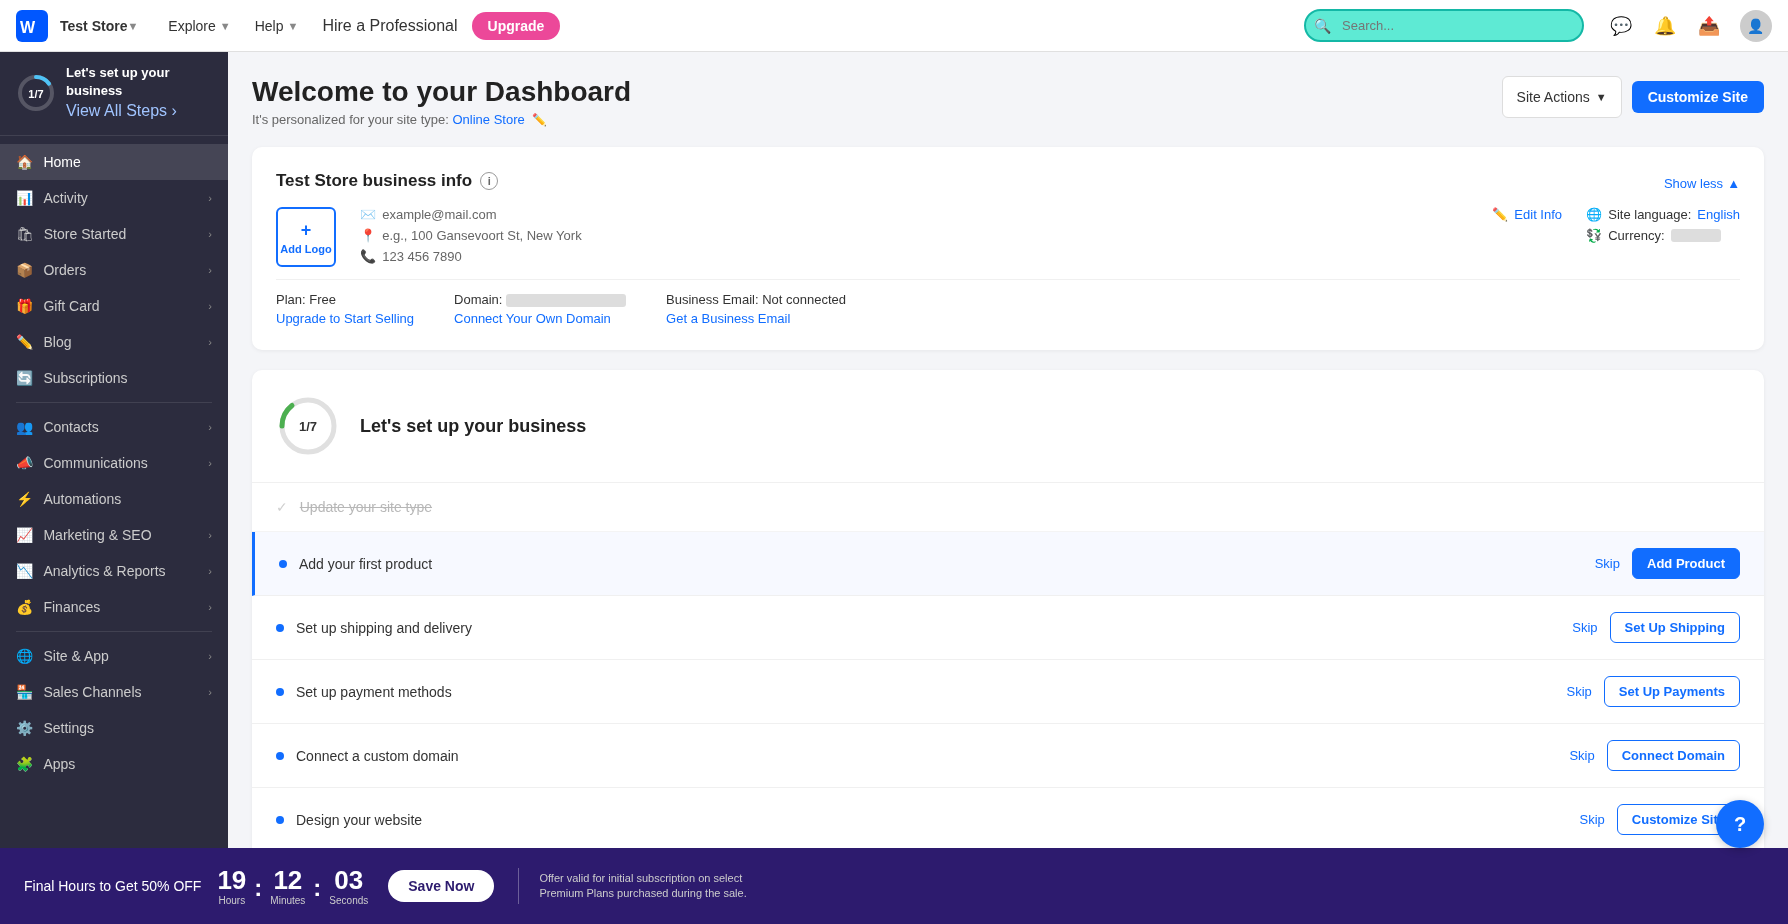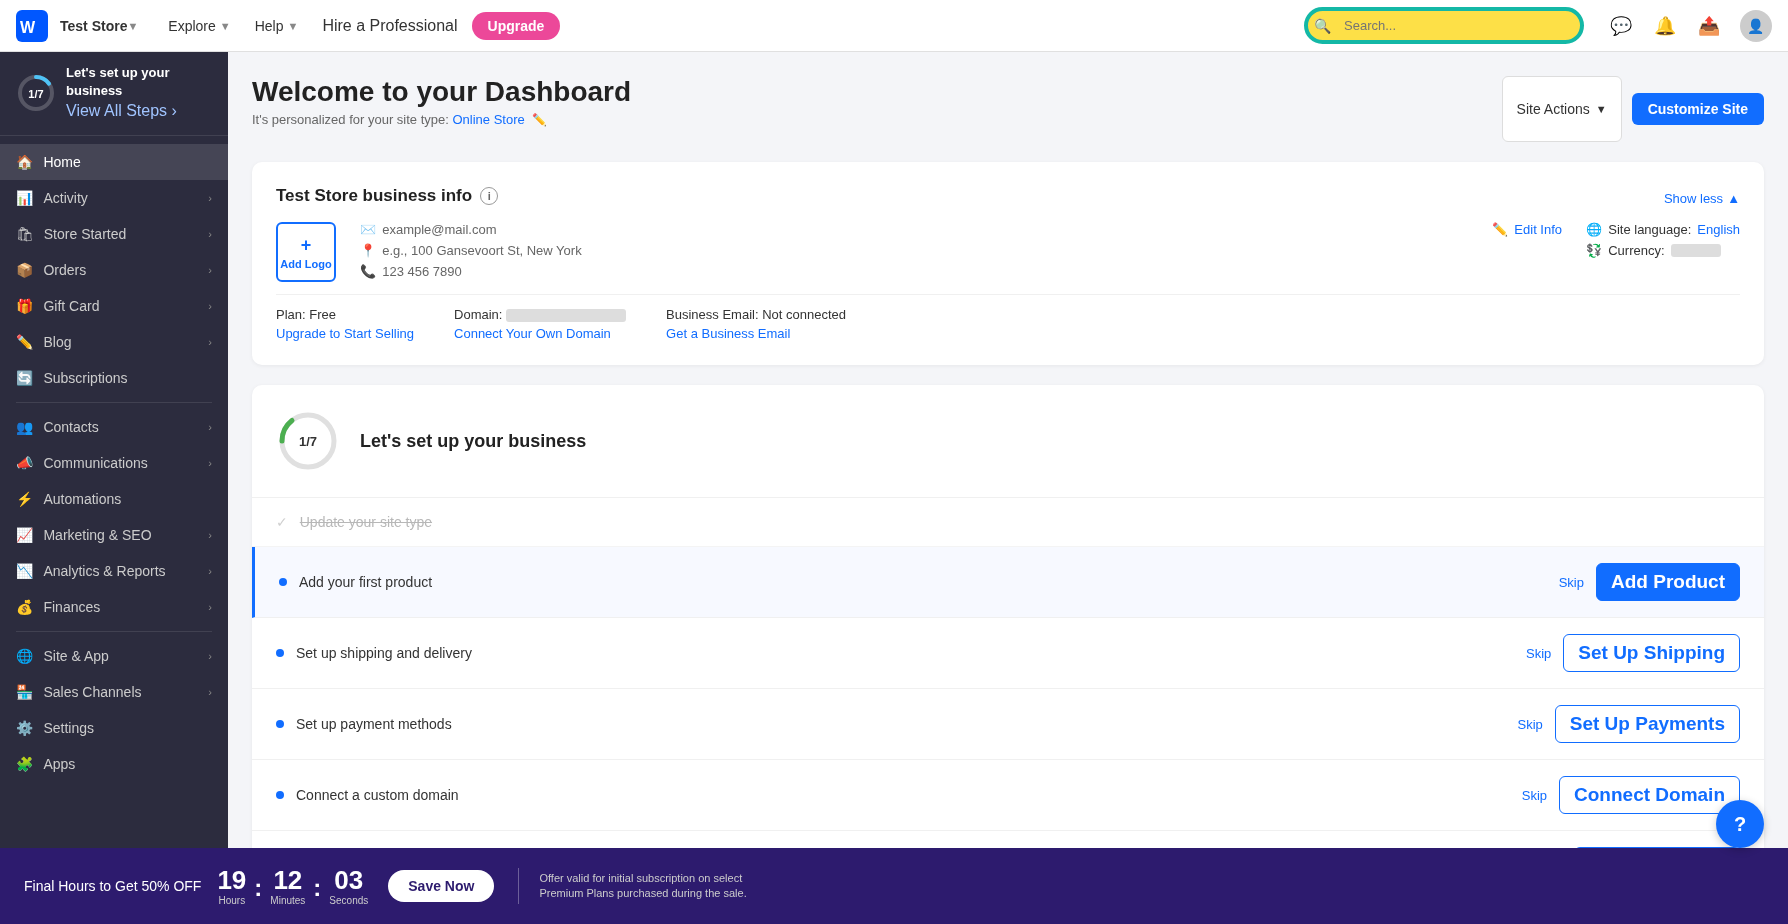--- a/index.html
+++ b/index.html
@@ -19,21 +19,21 @@
       z-index: 100;
     }
     .wix-logo { display: flex; align-items: center; gap: 8px; font-weight: 700; font-size: 16px; color: #000; }
     .wix-logo svg { width: 32px; height: 32px; }
     .site-name { font-size: 14px; font-weight: 600; color: #333; display: flex; align-items: center; }
     .nav-links { display: flex; align-items: center; gap: 4px; margin-left: 8px; }
     .nav-link { font-size: 14px; color: #333; padding: 6px 10px; border-radius: 6px; cursor: pointer; display: flex; align-items: center; gap: 4px; }
     .upgrade-btn { background: #ec4899; color: #fff; border: none; border-radius: 20px; padding: 6px 16px; font-size: 14px; cursor: pointer; font-weight: 600; }
     .hire-pro { font-size: 16px; color: #333; cursor: pointer; padding: 6px 10px; }
     .search-bar { flex: 1; max-width: 280px; margin-left: auto; position: relative; }
-    .search-bar input { width: 100%; padding: 7px 12px 7px 36px; border: 4px solid #14b8a6; border-radius: 20px; font-size: 13px; background: #fde047; outline: none; }
+    .search-bar input { width: 100%; padding: 7px 12px 7px 36px; border: 2px solid #14b8a6; border-radius: 20px; font-size: 13px; background: #5eead4; outline: none; }
     .search-icon-top { position: absolute; left: 10px; top: 50%; transform: translateY(-50%); color: #999; font-size: 14px; }
     .nav-icons { display: flex; align-items: center; gap: 16px; margin-left: 12px; }
     .nav-icon { width: 28px; height: 28px; display: flex; align-items: center; justify-content: center; cursor: pointer; color: #555; font-size: 18px; }
     .avatar { width: 32px; height: 32px; border-radius: 50%; background: #ccc; overflow: hidden; display: flex; align-items: center; justify-content: center; cursor: pointer; }
 
     
     .sidebar {
       position: fixed;
       top: 52px;
       left: 0;
@@ -101,21 +101,21 @@
       justify-content: space-between;
       margin-bottom: 20px;
     }
     .dashboard-title-block h1 { font-size: 28px; font-weight: 700; color: #222; }
     .dashboard-title-block .subtitle { font-size: 13px; color: #666; margin-top: 4px; }
     .subtitle a { color: #116dff; text-decoration: none; }
     .header-actions { display: flex; gap: 10px; align-items: center; }
     .site-actions-btn {
       display: flex; align-items: center; gap: 6px;
       border: 1px solid #ddd; background: #fff; border-radius: 6px;
-      padding: 24px 14px; cursor: pointer; font-size: 14px; color: #333;
+      padding: 12px 14px; cursor: pointer; font-size: 14px; color: #333;
     }
     .customize-btn {
       background: #116dff; color: #fff; border: none; border-radius: 6px;
       padding: 8px 16px; cursor: pointer; font-size: 14px; font-weight: 600;
     }
 
     
     .card {
       background: #fff;
       border-radius: 10px;
@@ -166,21 +166,21 @@
     .step-item.active-step { background: #f7f9ff; border-left: 3px solid #116dff; }
     .step-item.completed { opacity: 0.7; }
     .step-left { display: flex; align-items: center; gap: 12px; flex: 1; }
     .step-dot { width: 8px; height: 8px; border-radius: 50%; background: #116dff; flex-shrink: 0; }
     .step-label { font-size: 14px; color: #333; }
     .step-label.completed-label { text-decoration: line-through; color: #999; }
     .step-actions { display: flex; align-items: center; gap: 12px; }
     .skip-btn { font-size: 13px; color: #116dff; cursor: pointer; background: none; border: none; }
     .action-btn {
       background: #fff; color: #116dff; border: 1.5px solid #116dff;
-      border-radius: 6px; padding: 7px 14px; font-size: 19px; font-weight: 600; cursor: pointer;
+      border-radius: 6px; padding: 7px 14px; font-size: 13px; font-weight: 600; cursor: pointer;
     }
     .action-btn.primary { background: #116dff; color: #fff; }
 
     
     .bottom-banner {
       position: fixed;
       bottom: 0; left: 0; right: 0;
       background: #2d1b6e;
       color: #fff;
       display: flex;

